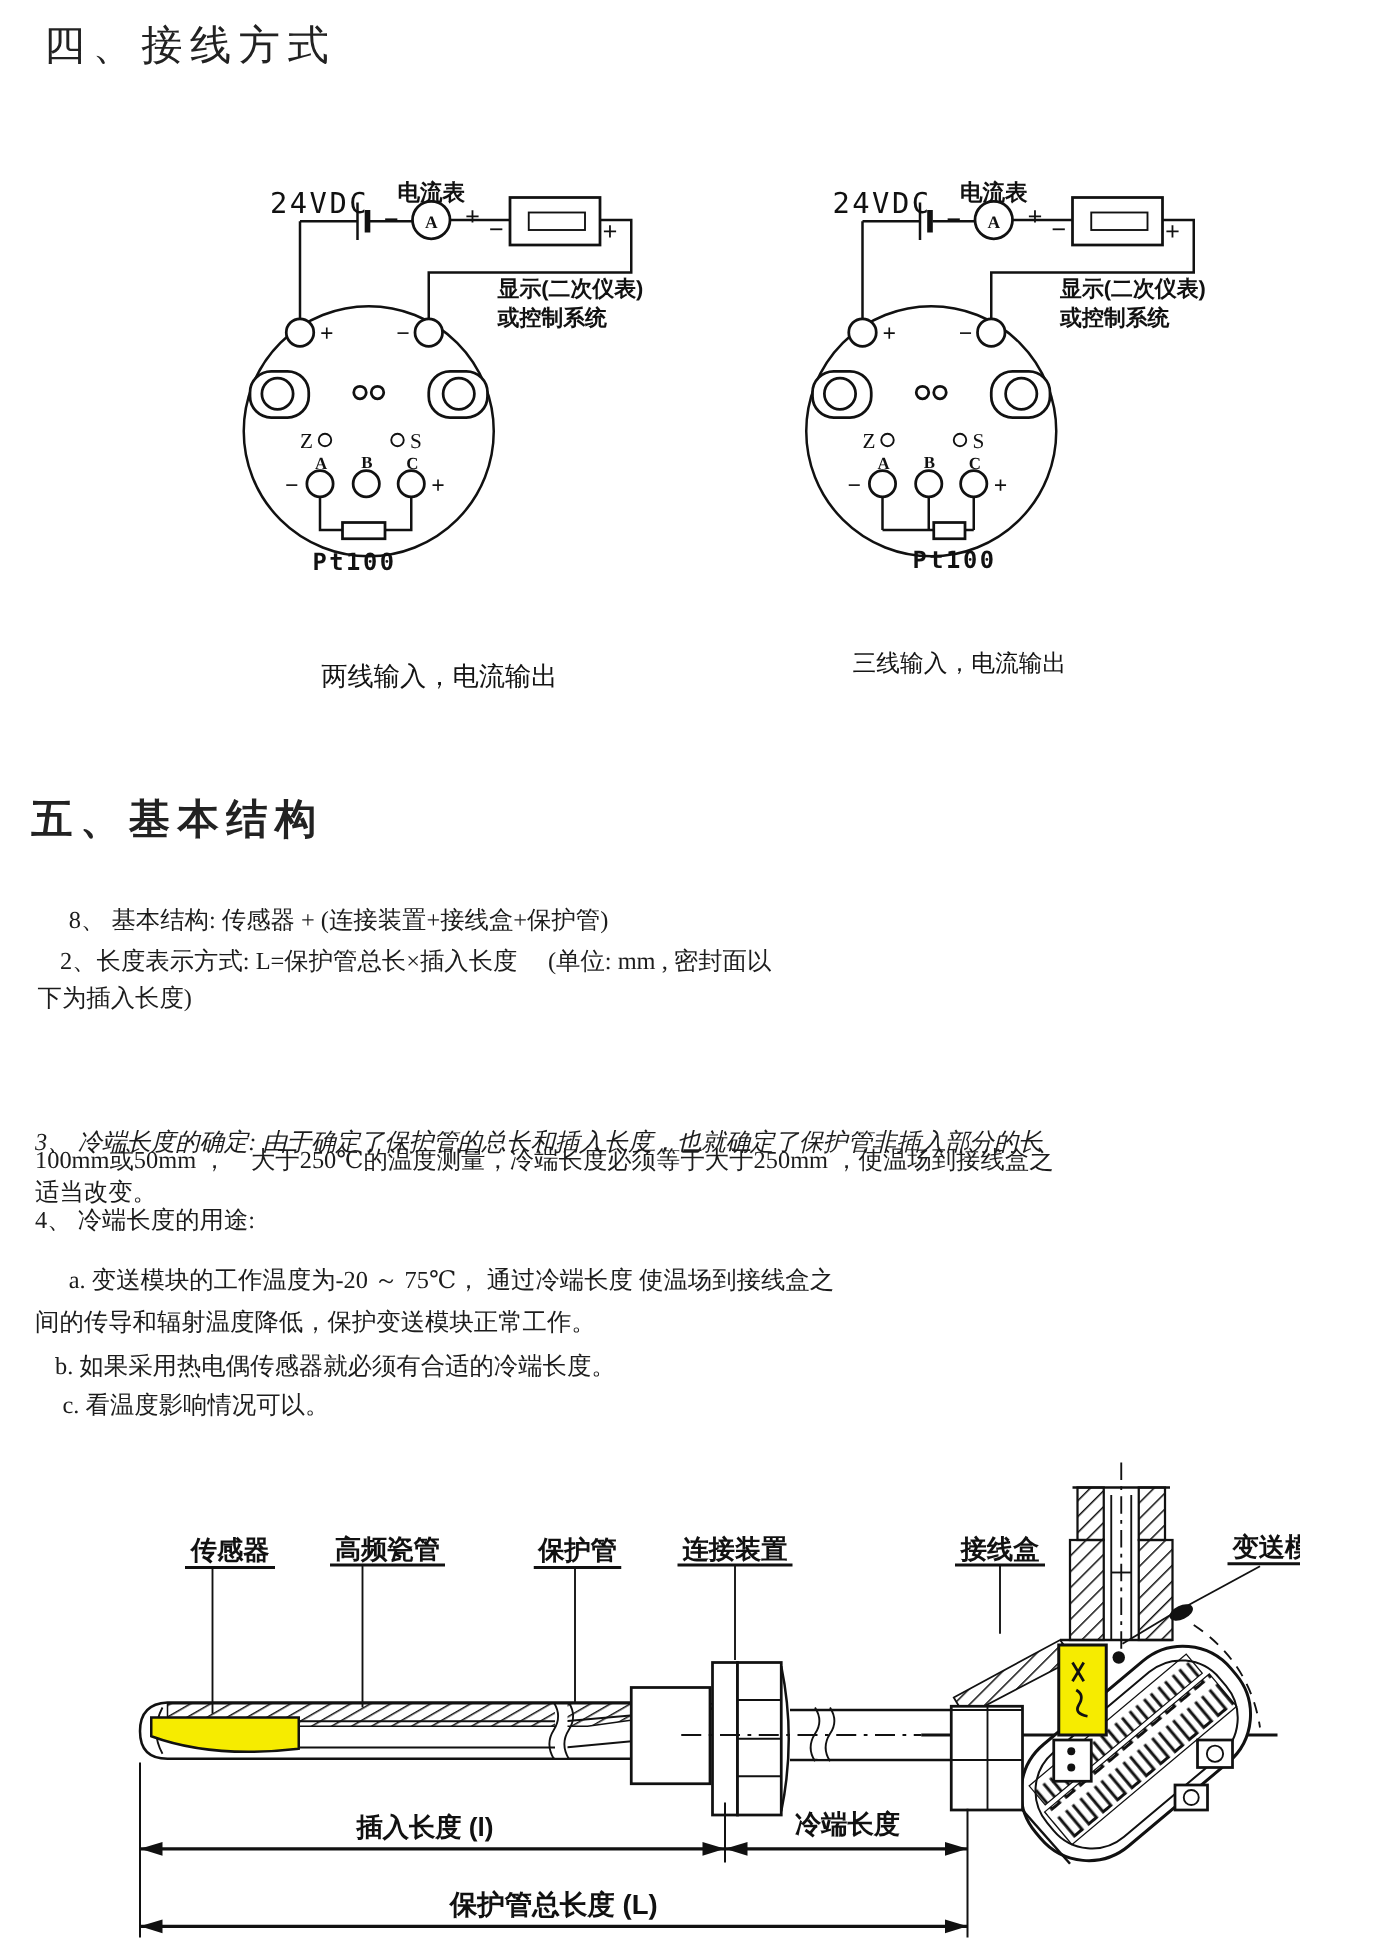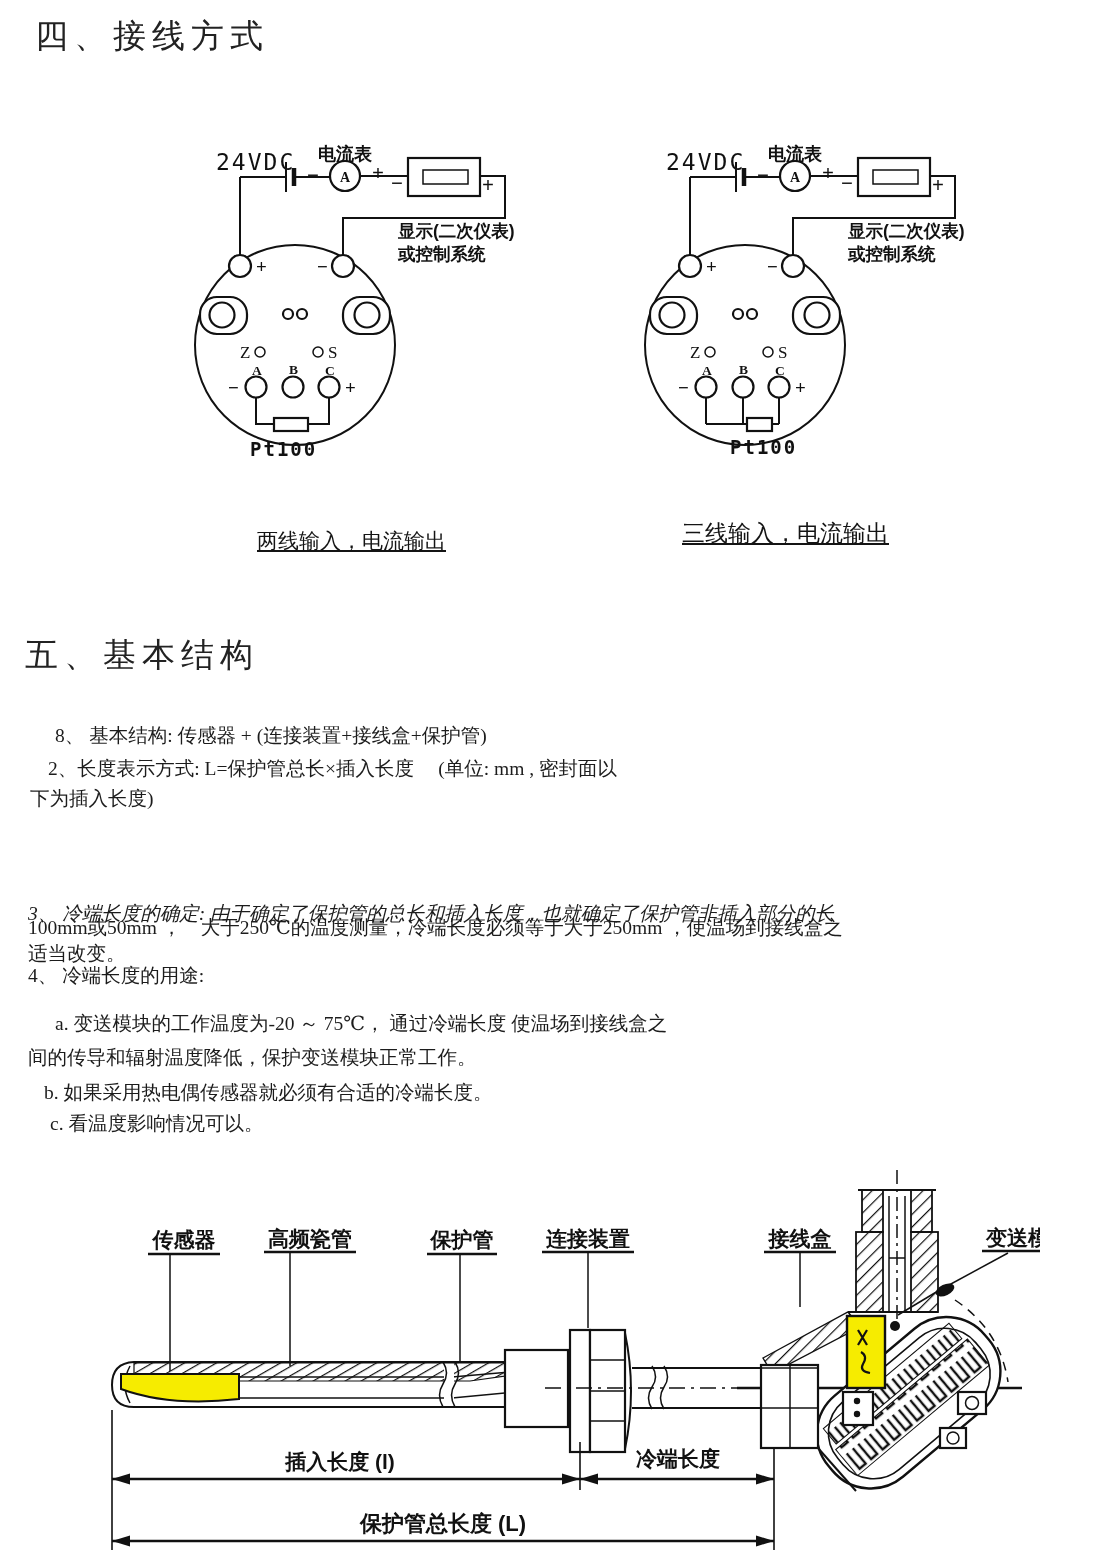--- a/index.html
+++ b/index.html
@@ -1,22 +1,22 @@
 <!DOCTYPE html>
 <html><head>
 <meta charset="utf-8">
 <style>
   html,body { margin:0; padding:0; background:#ffffff; }
   #page { position:relative; width:1040px; height:1564px; background:#ffffff;
           font-family:"Liberation Serif","DejaVu Serif",serif; color:#1a1a1a; overflow:hidden; }
   .abs { position:absolute; white-space:nowrap; }
   .sec-title { font-size:33px; letter-spacing:6px; color:#222; }
   .body-line { font-size:19.5px; color:#1c1c1c; }
-  .cap { font-size:21px; color:#141414;text-decoration:underline; }
-  .cap-r { font-size:23px; }
+  .cap { font-size:21px; color:#141414; }
+  .cap-r { font-size:19px; }
   svg { position:absolute; overflow:visible; }
   svg text { fill:#111; font-family:"Liberation Serif","DejaVu Serif",serif; }
   .cjk-bold { font-weight:bold; font-family:"Liberation Sans","DejaVu Sans",sans-serif; }
   .tech { font-family:"DejaVu Sans Mono","Liberation Mono",monospace; letter-spacing:2px; }
   .wire { stroke:#111; stroke-width:2; fill:none; }
   .part { stroke:#111; stroke-width:2.2; fill:#ffffff; }
   .thin { stroke:#111; stroke-width:1.5; fill:none; }
   .dim  { stroke:#111; stroke-width:2.6; fill:none; }
   .ext  { stroke:#111; stroke-width:1.6; fill:none; }
   .arr  { fill:#111; stroke:none; }
@@ -136,21 +136,21 @@
       <line class="wire" x1="76" y1="294" x2="118" y2="294"></line>
       <line class="wire" x1="141" y1="294" x2="149" y2="294"></line>
       <rect x="117" y="288" width="25" height="13" class="part"></rect>
       <text x="100" y="324" font-size="19" font-weight="bold" class="tech">Pt100</text>
     </g>
   </svg>
 
   <div class="abs cap" style="left:257px; top:527px;">两线输入，电流输出</div>
   <div class="abs cap cap-r" style="left:682px; top:518px;">三线输入，电流输出</div>
 
-  <div class="abs sec-title" style="left:25px; top:633px;">五、基本结构</div>
+  <div class="abs sec-title" style="left:25px; top:633px;font-weight:bold;">五、基本结构</div>
 
   <div class="abs body-line" style="left:55px; top:722px;">8、 基本结构: 传感器 + (连接装置+接线盒+保护管)</div>
   <div class="abs body-line" style="left:48px; top:755px;">2、长度表示方式: L=保护管总长×插入长度　 (单位: mm , 密封面以</div>
   <div class="abs body-line" style="left:30px; top:785px;">下为插入长度)</div>
   <div class="abs body-line" style="left:28px; top:900px;font-style:italic;">3、 冷端长度的确定: 由于确定了保护管的总长和插入长度，也就确定了保护管非插入部分的长</div>
   <div class="abs body-line" style="left:28px; top:914px;">100mm或50mm ，　大于250℃的温度测量，冷端长度必须等于大于250mm ，使温场到接线盒之</div>
   <div class="abs body-line" style="left:28px; top:940px;">适当改变。</div>
   <div class="abs body-line" style="left:28px; top:962px;">4、 冷端长度的用途:</div>
   <div class="abs body-line" style="left:55px; top:1010px;">a. 变送模块的工作温度为-20 ～ 75℃， 通过冷端长度 使温场到接线盒之</div>
   <div class="abs body-line" style="left:28px; top:1044px;">间的传导和辐射温度降低，保护变送模块正常工作。</div>

